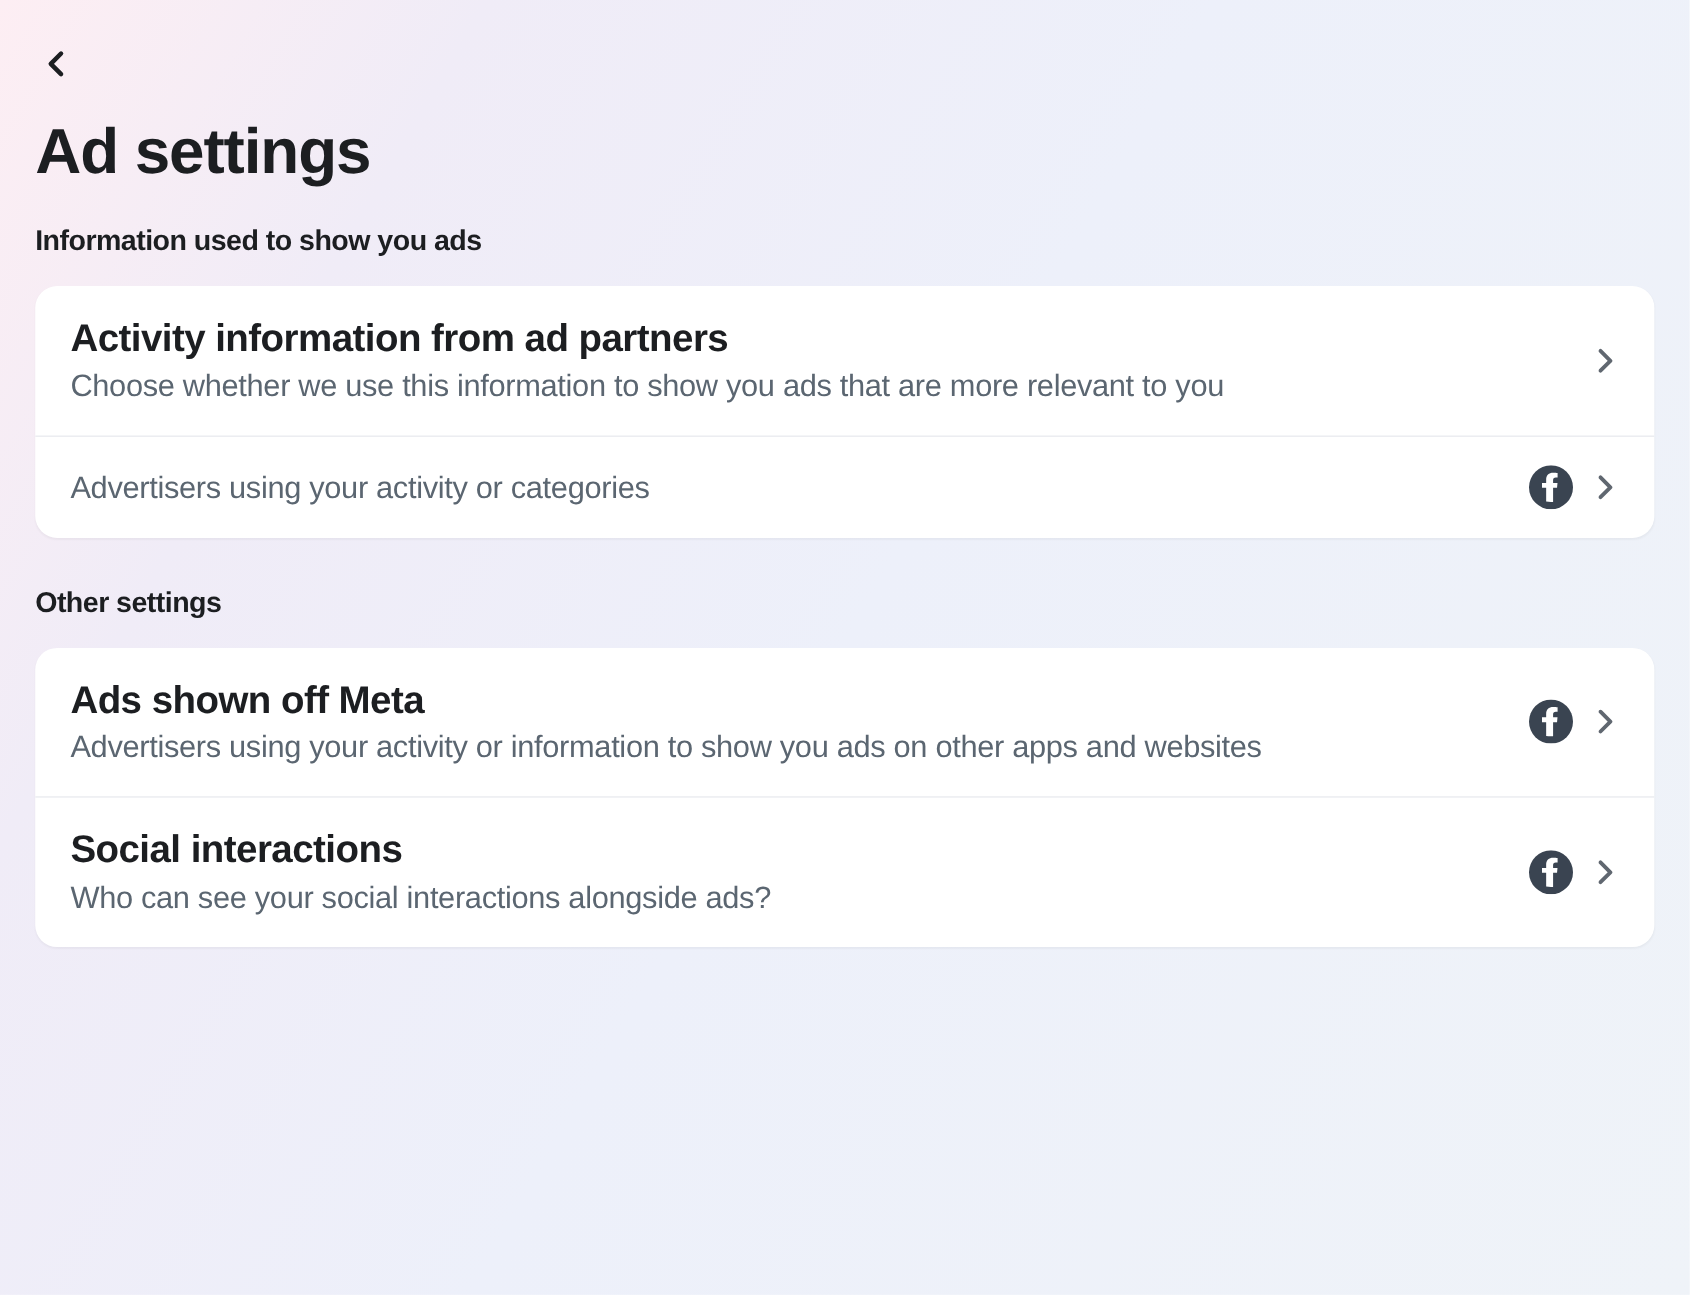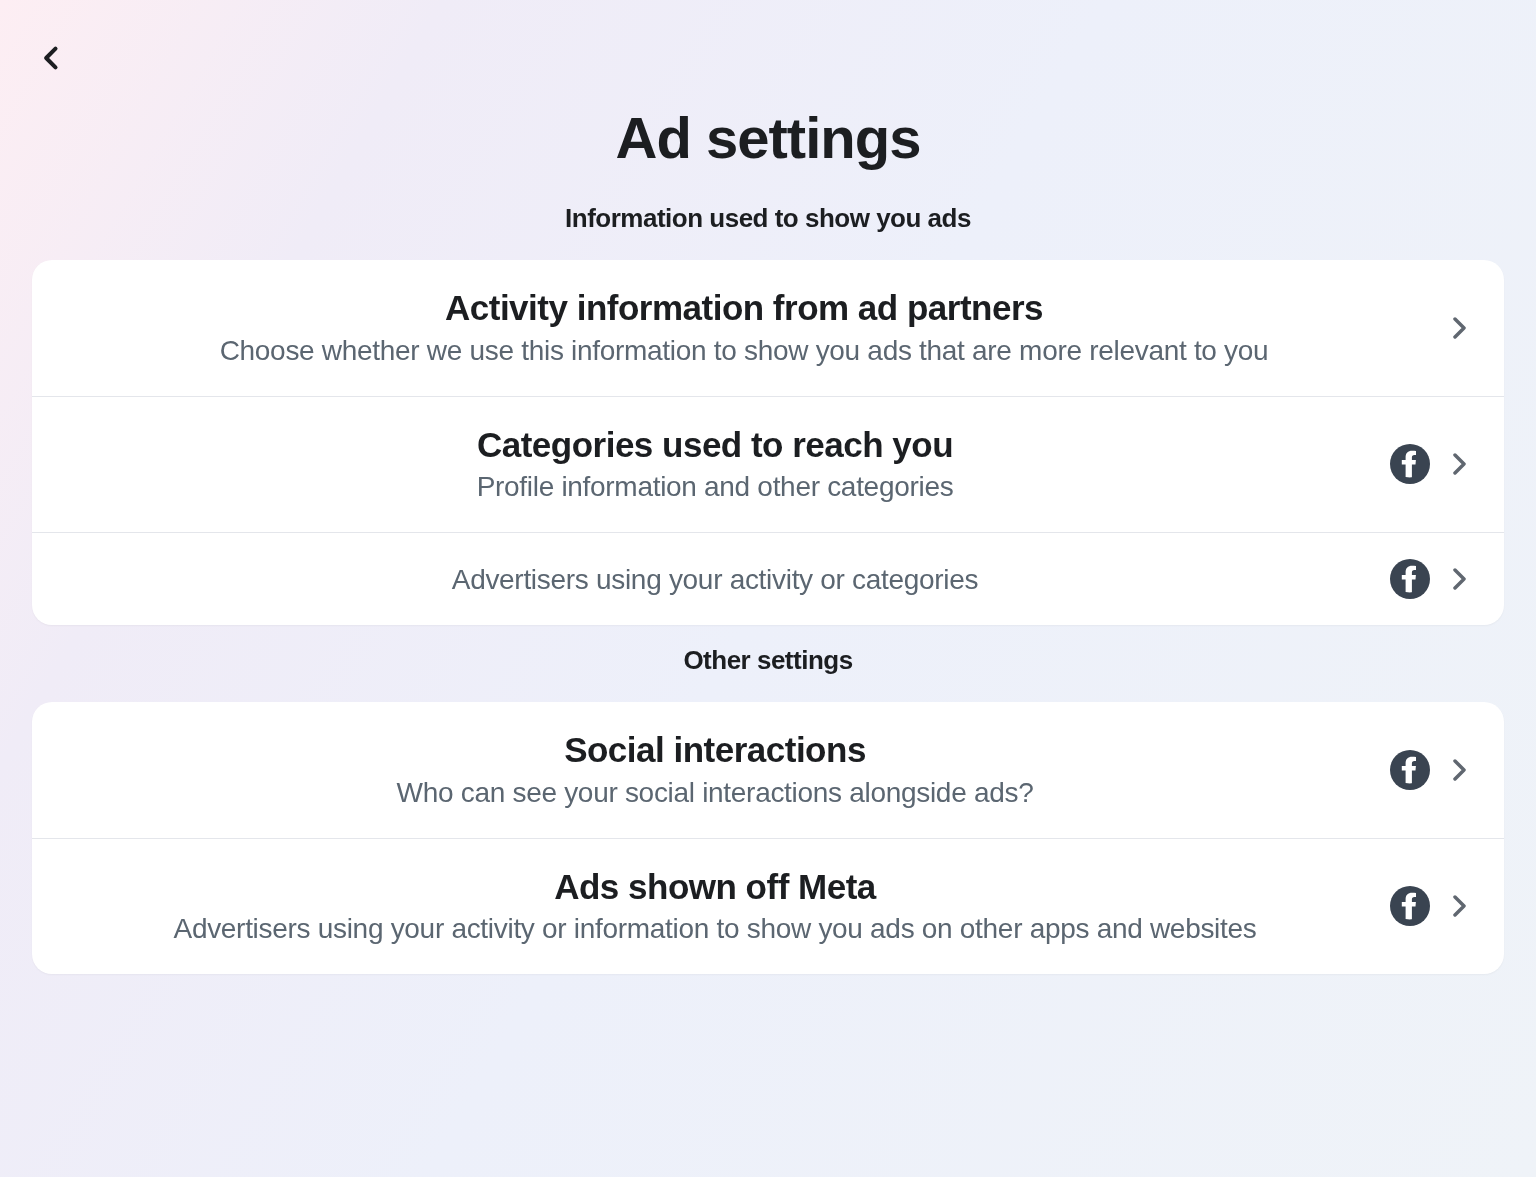--- a/index.html
+++ b/index.html
@@ -15,21 +15,20 @@
       padding: 0;
     }
     .container {
       background: linear-gradient(120deg, #fdeef3 0%, #f0ecf7 20%, #edf0fa 50%, #eff3f8 100%);
       border-radius: 40px 40px 0 0;
       margin: 0 auto;
       padding: 30px 32px 0 32px;
       min-height: 1177px;
       width: 1536px;
       position: relative;
-      text-align: center;
     }
     .back-button {
       width: 56px;
       height: 56px;
       display: flex;
       align-items: center;
       justify-content: center;
       cursor: pointer;
       margin-bottom: 18px;
       margin-left: -8px;
@@ -54,21 +53,21 @@
       font-size: 26px;
       font-weight: 800;
       color: #1c1e21;
       letter-spacing: -0.5px;
       margin-bottom: 26px;
     }
     .card {
       background: #ffffff;
       border-radius: 20px;
       overflow: hidden;
-      margin-bottom: 20px;
+      margin-bottom: 43px;
       box-shadow: 0 1px 2px rgba(0,0,0,0.04);
     }
     .card-item {
       display: flex;
       align-items: center;
       padding: 26px 32px 26px 32px;
       border-bottom: 1px solid #e4e6eb;
       cursor: pointer;
     }
     .card-item:last-child {
@@ -151,100 +150,81 @@
       </div>
       <div class="card-item-actions">
         <div class="chevron-right">
           <svg viewBox="0 0 14 24">
               <polyline points="2 3 11 12 2 21"></polyline>
             </svg>
         </div>
       </div>
     </div>
 
-    <div class="card-item">
-      <div class="card-item-content">
-        <div class="card-item-title">Categories used to reach you</div>
-        <div class="card-item-subtitle">Profile information and other categories</div>
+
+    <div class="card-item">
+      <div class="card-item-content">
+        <div class="card-item-subtitle">Advertisers using your activity or categories</div>
       </div>
       <div class="card-item-actions">
         <div class="facebook-icon">
           <svg viewBox="0 0 40 40">
             <circle cx="20" cy="20" r="20" fill="#3a4451"></circle>
             <path d="M25.5 20.5 L25.9 16.0 L21.9 16.0 L21.9 13.5 C21.9 12.0 22.5 11.0 24.5 11.0 L26.0 11.0 L26.0 7.0 C25.0 6.9 23.5 6.7 22.0 6.7 C18.0 6.7 15.6 9.0 15.6 13.0 L15.6 16.0 L11.8 16.0 L11.8 20.5 L15.6 20.5 L15.6 33.0 C17.0 33.3 18.5 33.4 20.0 33.4 C20.6 33.4 21.3 33.35 21.9 33.25 L21.9 20.5 Z" fill="#ffffff"></path>
           </svg>
         </div>
         <div class="chevron-right">
           <svg viewBox="0 0 14 24">
               <polyline points="2 3 11 12 2 21"></polyline>
             </svg>
         </div>
       </div>
     </div>
 
-    <div class="card-item">
-      <div class="card-item-content">
-        <div class="card-item-subtitle">Advertisers using your activity or categories</div>
+  </div>
+
+  <h2 class="section-title">Other settings</h2>
+
+  <div class="card">
+
+    <div class="card-item">
+      <div class="card-item-content">
+        <div class="card-item-title">Ads shown off Meta</div>
+        <div class="card-item-subtitle">Advertisers using your activity or information to show you ads on other apps and websites</div>
       </div>
       <div class="card-item-actions">
         <div class="facebook-icon">
           <svg viewBox="0 0 40 40">
             <circle cx="20" cy="20" r="20" fill="#3a4451"></circle>
             <path d="M25.5 20.5 L25.9 16.0 L21.9 16.0 L21.9 13.5 C21.9 12.0 22.5 11.0 24.5 11.0 L26.0 11.0 L26.0 7.0 C25.0 6.9 23.5 6.7 22.0 6.7 C18.0 6.7 15.6 9.0 15.6 13.0 L15.6 16.0 L11.8 16.0 L11.8 20.5 L15.6 20.5 L15.6 33.0 C17.0 33.3 18.5 33.4 20.0 33.4 C20.6 33.4 21.3 33.35 21.9 33.25 L21.9 20.5 Z" fill="#ffffff"></path>
           </svg>
         </div>
         <div class="chevron-right">
           <svg viewBox="0 0 14 24">
               <polyline points="2 3 11 12 2 21"></polyline>
             </svg>
         </div>
       </div>
     </div>
 
-  </div>
-
-  <h2 class="section-title">Other settings</h2>
-
-  <div class="card">
-
     <div class="card-item">
       <div class="card-item-content">
         <div class="card-item-title">Social interactions</div>
         <div class="card-item-subtitle">Who can see your social interactions alongside ads?</div>
       </div>
       <div class="card-item-actions">
         <div class="facebook-icon">
           <svg viewBox="0 0 40 40">
             <circle cx="20" cy="20" r="20" fill="#3a4451"></circle>
             <path d="M25.5 20.5 L25.9 16.0 L21.9 16.0 L21.9 13.5 C21.9 12.0 22.5 11.0 24.5 11.0 L26.0 11.0 L26.0 7.0 C25.0 6.9 23.5 6.7 22.0 6.7 C18.0 6.7 15.6 9.0 15.6 13.0 L15.6 16.0 L11.8 16.0 L11.8 20.5 L15.6 20.5 L15.6 33.0 C17.0 33.3 18.5 33.4 20.0 33.4 C20.6 33.4 21.3 33.35 21.9 33.25 L21.9 20.5 Z" fill="#ffffff"></path>
           </svg>
         </div>
         <div class="chevron-right">
           <svg viewBox="0 0 14 24">
               <polyline points="2 3 11 12 2 21"></polyline>
             </svg>
         </div>
       </div>
     </div>
 
-    <div class="card-item">
-      <div class="card-item-content">
-        <div class="card-item-title">Ads shown off Meta</div>
-        <div class="card-item-subtitle">Advertisers using your activity or information to show you ads on other apps and websites</div>
-      </div>
-      <div class="card-item-actions">
-        <div class="facebook-icon">
-          <svg viewBox="0 0 40 40">
-            <circle cx="20" cy="20" r="20" fill="#3a4451"></circle>
-            <path d="M25.5 20.5 L25.9 16.0 L21.9 16.0 L21.9 13.5 C21.9 12.0 22.5 11.0 24.5 11.0 L26.0 11.0 L26.0 7.0 C25.0 6.9 23.5 6.7 22.0 6.7 C18.0 6.7 15.6 9.0 15.6 13.0 L15.6 16.0 L11.8 16.0 L11.8 20.5 L15.6 20.5 L15.6 33.0 C17.0 33.3 18.5 33.4 20.0 33.4 C20.6 33.4 21.3 33.35 21.9 33.25 L21.9 20.5 Z" fill="#ffffff"></path>
-          </svg>
-        </div>
-        <div class="chevron-right">
-          <svg viewBox="0 0 14 24">
-              <polyline points="2 3 11 12 2 21"></polyline>
-            </svg>
-        </div>
-      </div>
-    </div>
-
   </div>
 
 </div>
 
 </body></html>

